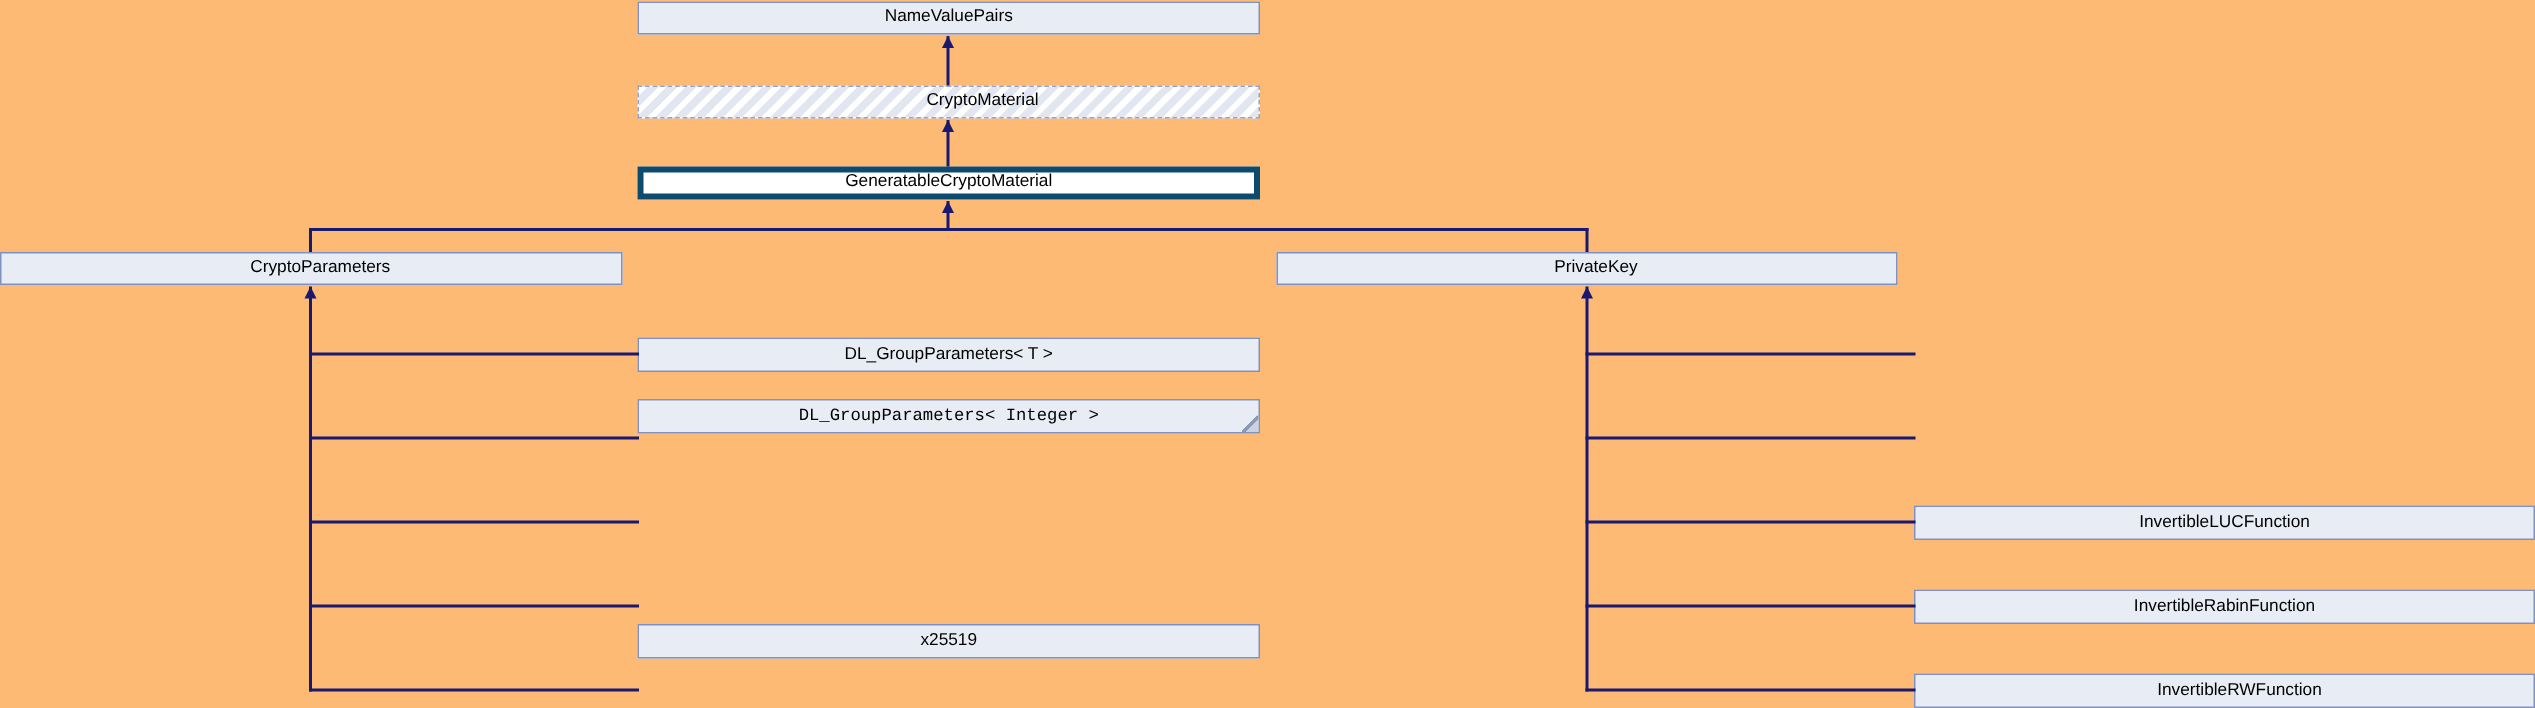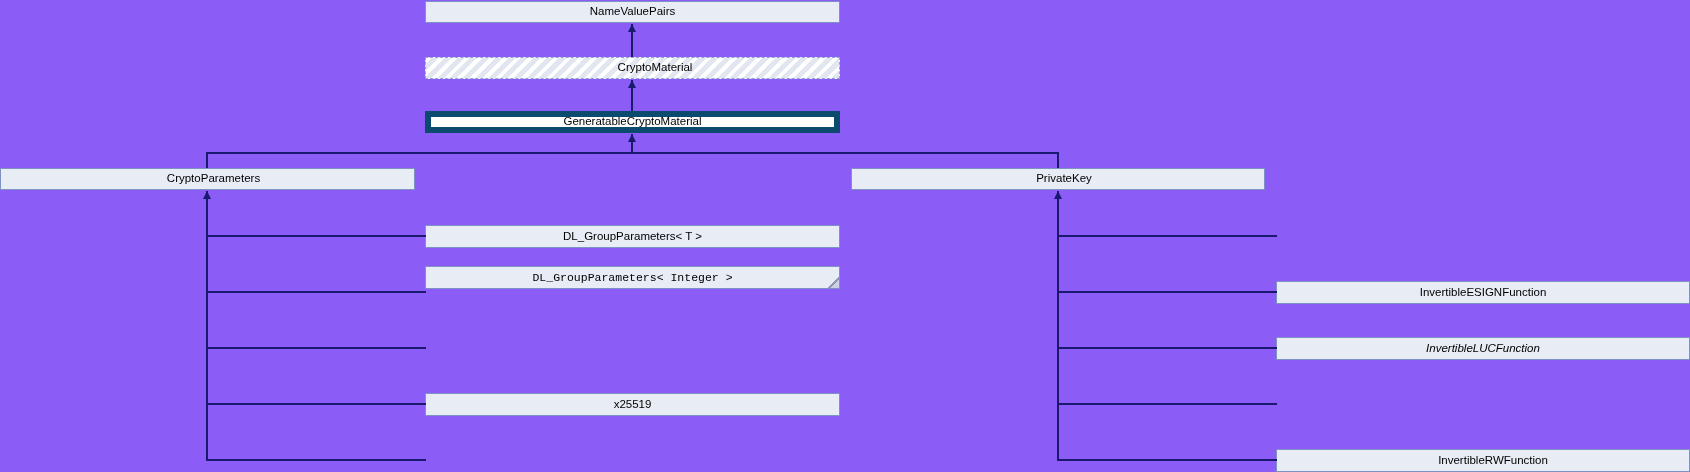--- a/index.html
+++ b/index.html
@@ -1,29 +1,29 @@
 <!DOCTYPE html>
 <html><head>
 <meta charset="utf-8">
 <style>
   html, body { margin:0; padding:0; background:#ffffff; }
   .canvas {
     position:relative; width:1690px; height:472px; overflow:hidden;
-    background:#8b5cf6;
+    background:#fdba74;
     font-family:"Liberation Sans", sans-serif;
   }
   .node {
     position:absolute; box-sizing:border-box;
     border:1px solid #7e93c3; background:#e8ecf5;
     display:flex; align-items:center; justify-content:center;
     font-size:11.5px; line-height:1; color:#000; white-space:nowrap;
     overflow:hidden;
   }
   .node.w-center { left:425px; width:415px; height:22px; }
-  .node.current  { border:6px solid #0c4a6e; background:#ffffff; }
+  .node.current  { border:4px solid #0c4a6e; background:#ffffff; }
   .node.external {
     border:1px dashed #92a4ce;
     background:repeating-linear-gradient(135deg, #ffffff 0 4px, #e2e6f1 4px 9px);
   }
   .node.col-left  { left:425px;  width:415px; height:23px; }
   .node.col-right { left:1276px; width:414px; height:23px; }
   .node.parent { top:168px; height:22px;padding-left:12px; }
   .fold {
     position:absolute; right:0; bottom:0; width:11px; height:11px;
     background:linear-gradient(135deg, rgba(0,0,0,0) 0 46%, #8d99b5 46% 60%, #ccd2de 60% 100%);
@@ -62,29 +62,29 @@
     <span>DL_GroupParameters&lt; T &gt;</span>
   </div>
 
   <div class="node parent" style="left:851px; width:414px;">
     <span>PrivateKey</span>
   </div>
   <div class="node col-left" style="top:266px;font-family:Liberation Mono, monospace;">
     <span>DL_GroupParameters&lt; Integer &gt;</span>
   <span class="fold"></span>
     </div>
-  <div class="node col-left" style="top:393px;">
+  <div class="node col-left" style="top:416px;">
     <span>x25519</span>
   </div>
 
-  <div class="node col-right" style="top:281px;">
-    <span>InvertibleESIGNFunction</span>
+  <div class="node col-right" style="top:337px;">
+    <span>InvertibleLUCFunction</span>
   </div>
-  <div class="node col-right" style="top:337px;font-style:italic;">
-    <span>InvertibleLUCFunction</span>
+  <div class="node col-right" style="top:393px;">
+    <span>InvertibleRabinFunction</span>
   </div>
   <div class="node col-right" style="top:449px;padding-left:20px;">
     <span>InvertibleRWFunction</span>
   </div>
 
   <div class="arrow-up" style="left:628px; top:24px;"></div>
   <div class="vline" style="left:631px; top:24px; height:33px;"></div>
 
   <div class="arrow-up" style="left:628px; top:80px;"></div>
   <div class="vline" style="left:631px; top:80px; height:31px;"></div>

